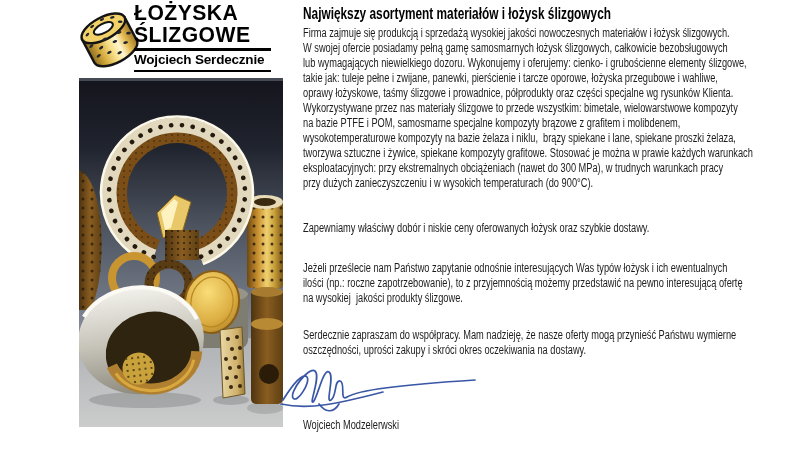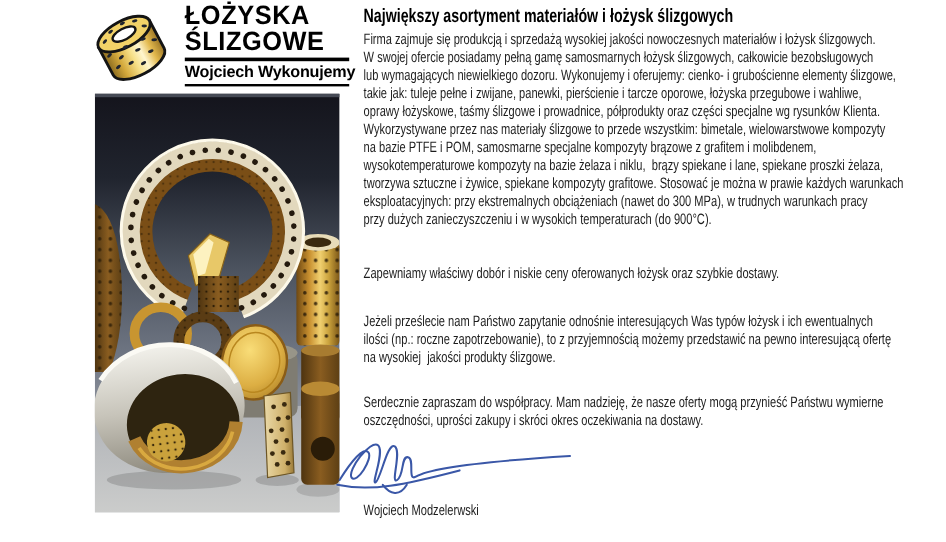--- a/index.html
+++ b/index.html
@@ -2,21 +2,21 @@
 <html><head>
 <meta charset="utf-8">
 <style>
   html,body{margin:0;padding:0;background:#fff;}
   .page{position:relative;width:788px;height:452px;background:#fff;overflow:hidden;
         font-family:"Liberation Sans",sans-serif;color:#1c1c1c;}
 
   
   .brand{position:absolute;left:70px;top:0;width:216px;height:78px;}
   .brand-icon{position:absolute;left:2px;top:1px;width:72px;height:74px;}
-  .brand-text{position:absolute;left:84px;top:0;width:140px;}
+  .brand-text{position:absolute;left:64px;top:0;width:140px;}
   .brand-l1,.brand-l2{font-weight:bold;font-size:22px;line-height:22px;letter-spacing:.5px;
         color:#000;white-space:nowrap;transform:scaleX(.96);transform-origin:0 0;}
   .brand-l1{margin-top:2px;}
   .brand-rule{height:2.5px;background:#000;width:137px;}
   .rule1{margin-top:2px;}
   .brand-owner{font-weight:bold;font-size:13.5px;line-height:18px;color:#000;white-space:nowrap;
         letter-spacing:-0.2px;transform:scaleX(1.0);transform-origin:0 0;}
   .rule2{margin-top:1px;}
 
   
@@ -72,21 +72,21 @@
           <ellipse cx="12" cy="-1" rx="2.4" ry="1.3" transform="rotate(12 12 -1)"></ellipse>
           <ellipse cx="13" cy="11" rx="2.4" ry="1.3" transform="rotate(12 13 11)"></ellipse>
           <ellipse cx="20" cy="4" rx="2.4" ry="1.3" transform="rotate(22 20 4)"></ellipse>
         </g>
       </g>
     </svg>
     <div class="brand-text">
       <div class="brand-l1">ŁOŻYSKA</div>
       <div class="brand-l2 brand-l1" style="margin-top:0;">ŚLIZGOWE</div>
       <div class="brand-rule rule1"></div>
-      <div class="brand-owner">Wojciech Wykonujemy</div>
+      <div class="brand-owner">Wojciech Serdecznie</div>
       <div class="brand-rule rule2"></div>
     </div>
   </header>
 
   <div class="photo">
     <svg width="204" height="349" viewBox="0 0 204 349">
       <defs>
         <linearGradient id="bg" x1="0" y1="0" x2="0" y2="1">
           <stop offset="0" stop-color="#14141c"></stop>
             <stop offset=".2" stop-color="#20242e"></stop>

